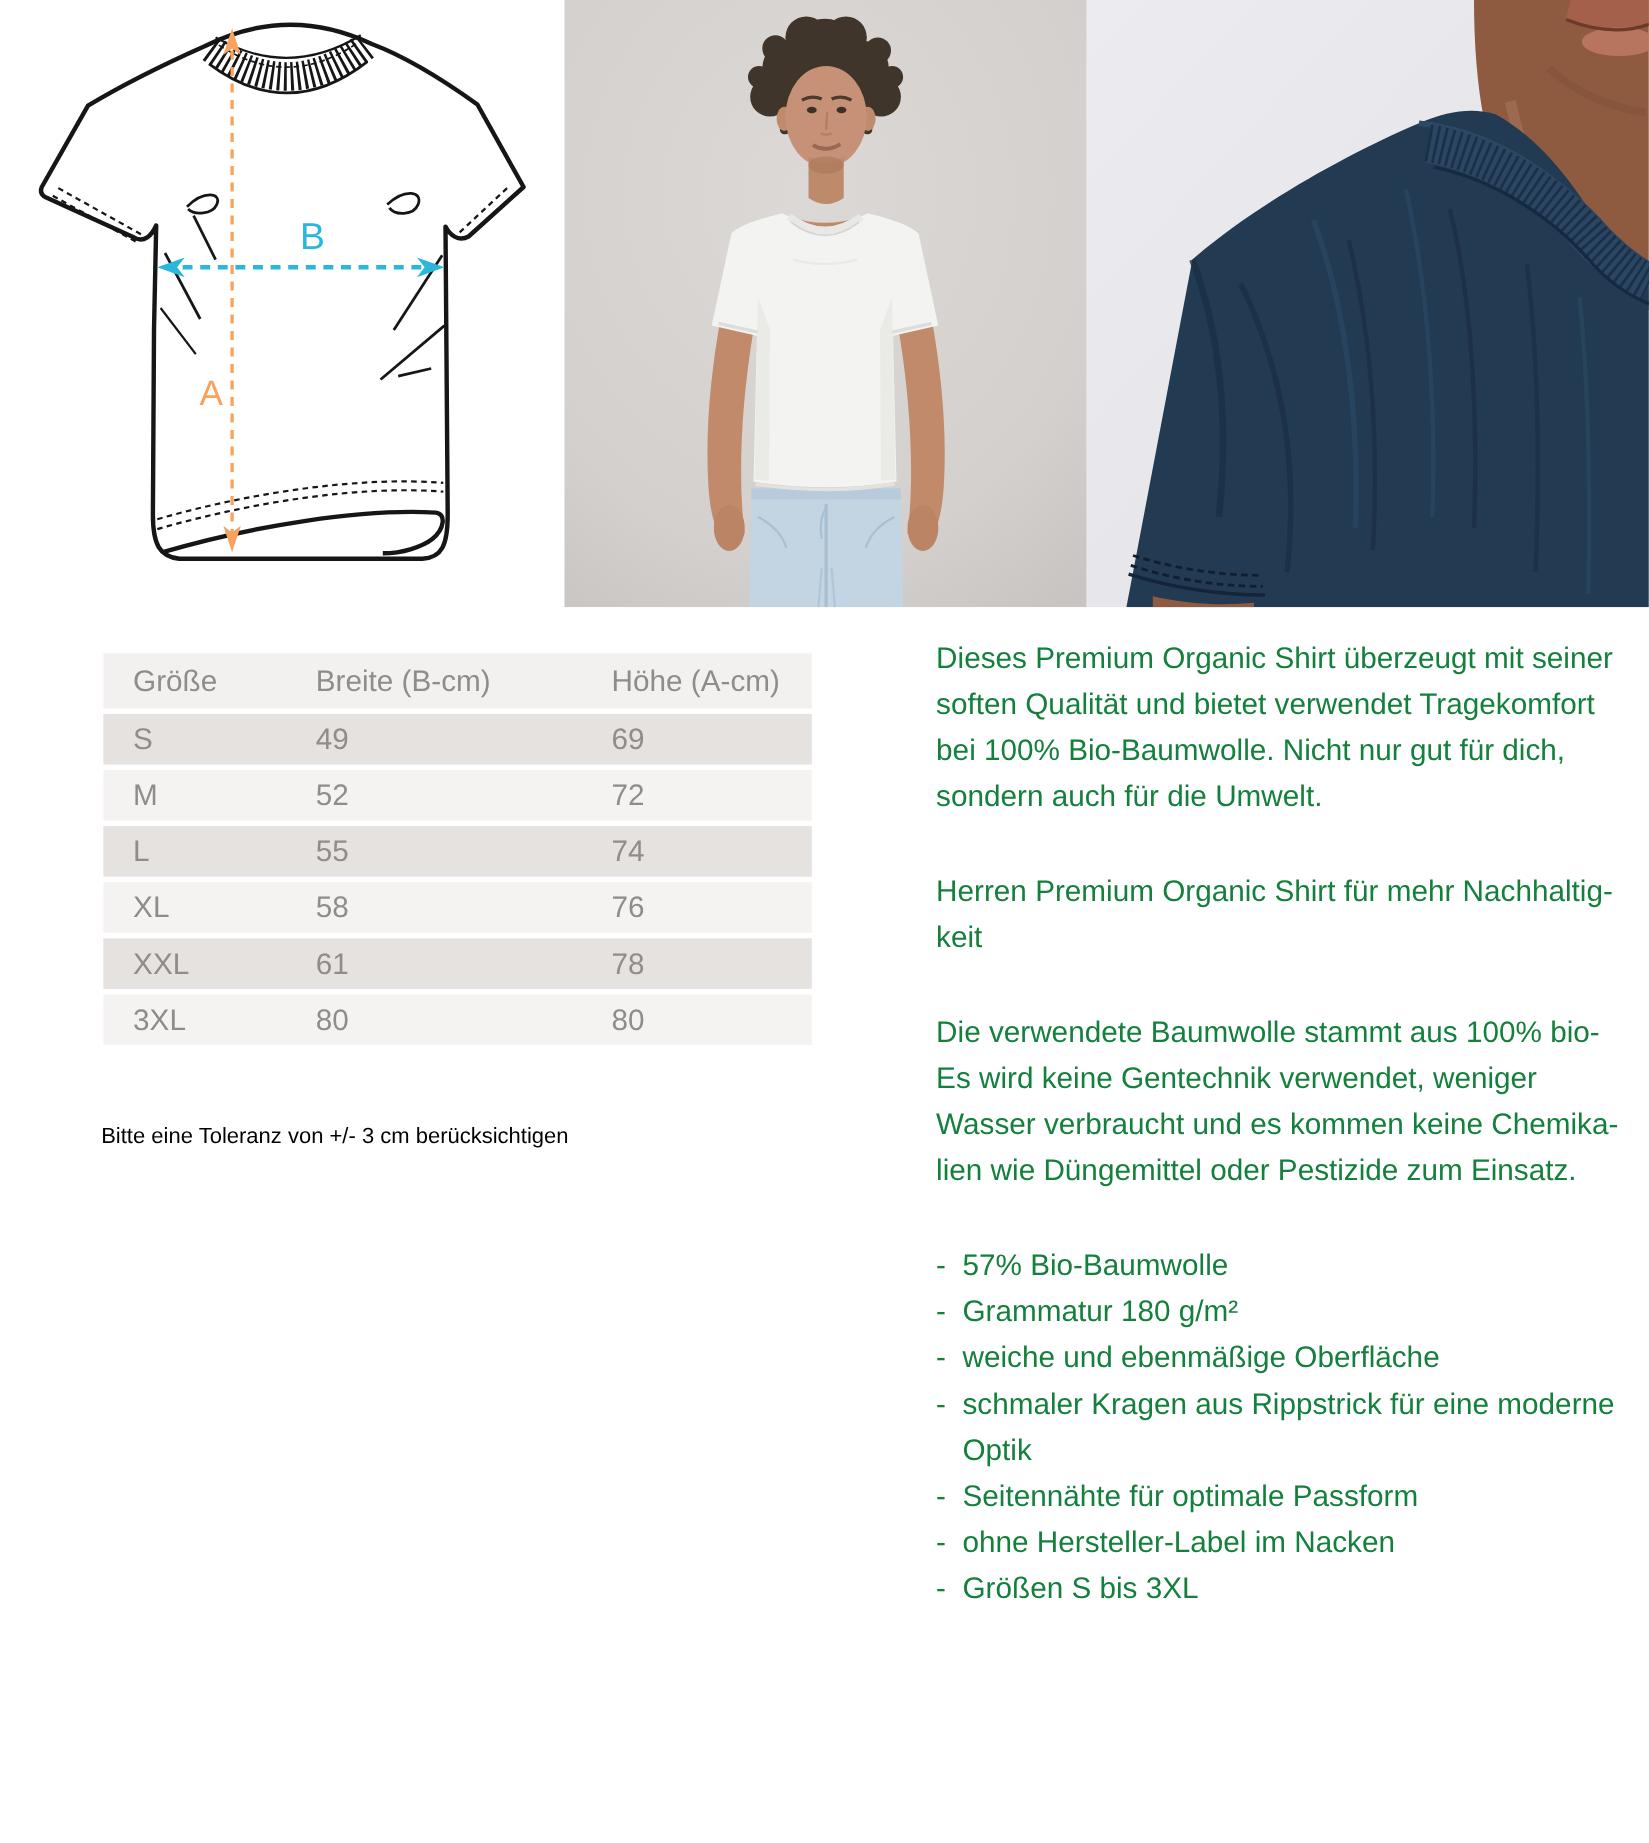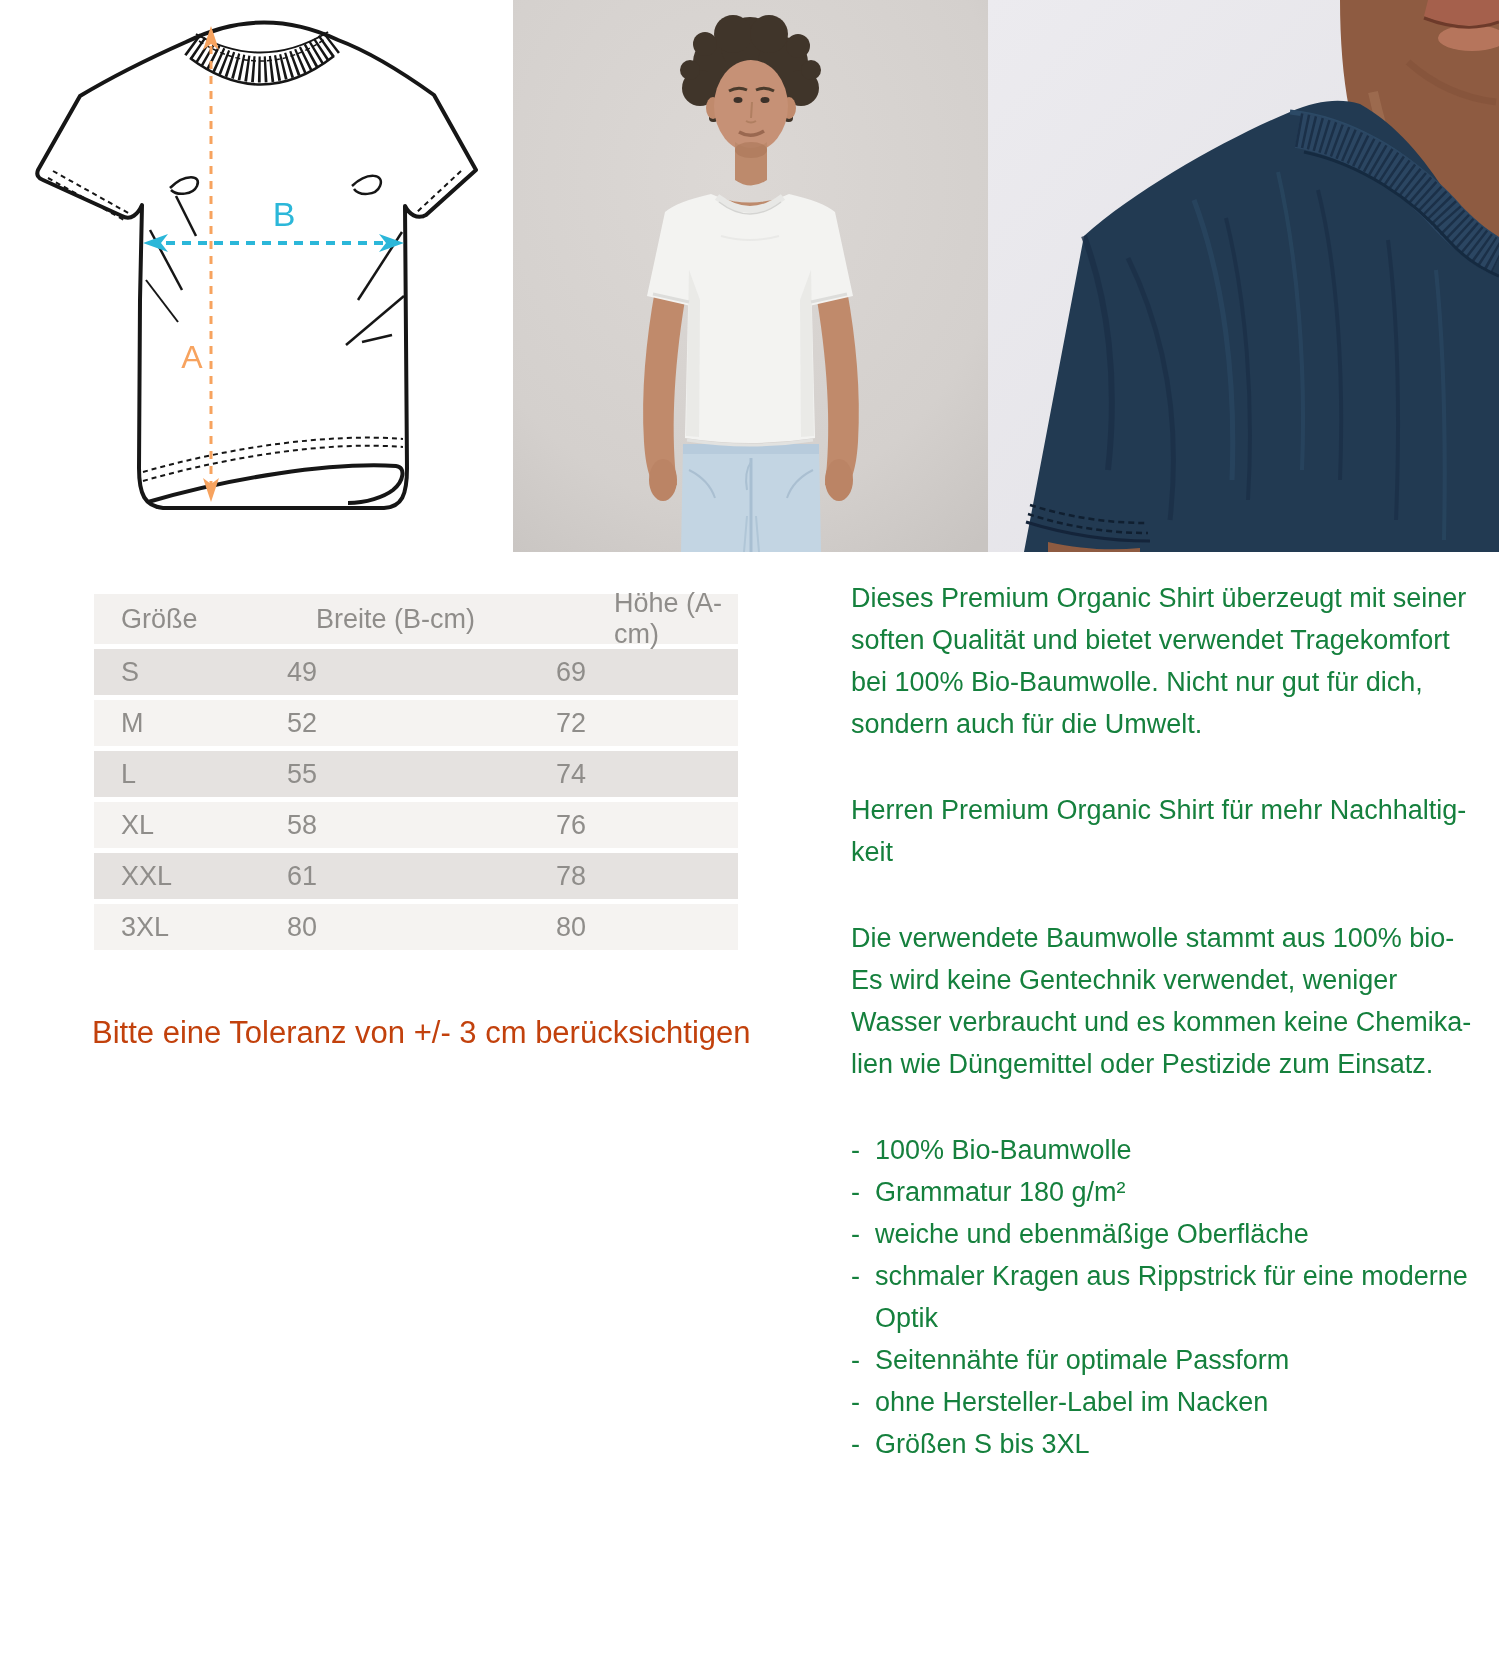--- a/index.html
+++ b/index.html
@@ -11,29 +11,29 @@
   .hero{position:absolute;left:0;top:0;width:1499px;height:552px;}
   .diagram-area{position:absolute;left:0;top:0;width:512px;height:552px;background:#ffffff;}
   .photo-model{position:absolute;left:513px;top:0;width:475px;height:552px;}
   .photo-closeup{position:absolute;left:988px;top:0;width:511px;height:552px;}
   .hero svg{display:block;}
   svg text{font-family:"Liberation Sans",sans-serif;}
 
   
   .size-table{position:absolute;left:94px;top:594px;width:644px;font-size:27px;color:#8f8d8a;}
   .t-row{display:flex;align-items:center;height:46px;margin-bottom:5px;}
-  .t-head{height:50px;background:#f3f1ef;gap:29px;}
+  .t-head{height:50px;background:#f3f1ef;}
   .r-dark{background:#e5e2e0;}
   .r-light{background:#f5f3f1;}
   .c1{padding-left:27px;width:193px;box-sizing:border-box;}
   .c2{width:269px;}
   .c3{flex:1;}
 
-  .tolerance{position:absolute;left:92px;top:1012px;font-size:31px;line-height:42px;
-             color:#c2410c;white-space:nowrap;}
+  .tolerance{position:absolute;left:92px;top:1012px;font-size:20px;line-height:42px;
+             color:#000000;white-space:nowrap;}
 
   
   .description{position:absolute;left:851px;top:577px;width:645px;font-size:27px;
                line-height:42px;color:#15803d;}
   .para{margin-bottom:44px;}
   .line{white-space:nowrap;}
   .bullets{margin:0;padding:0;}
   .bullet{display:flex;}
   .dash{width:24px;flex:0 0 24px;}
   .btext{width:610px;}
@@ -280,21 +280,21 @@
     </div>
     <div class="para">
       <div class="line">Die verwendete Baumwolle stammt aus 100% bio-</div>
       <div class="line">Es wird keine Gentechnik verwendet, weniger</div>
       <div class="line">Wasser verbraucht und es kommen keine Chemika-</div>
       <div class="line">lien wie Düngemittel oder Pestizide zum Einsatz.</div>
     </div>
     <div class="bullets">
       <div class="bullet">
         <span class="dash">-</span>
-        <span class="btext">100% Bio-Baumwolle</span>
+        <span class="btext">57% Bio-Baumwolle</span>
       </div>
       <div class="bullet">
         <span class="dash">-</span>
         <span class="btext">Grammatur 180 g/m²</span>
       </div>
       <div class="bullet">
         <span class="dash">-</span>
         <span class="btext">weiche und ebenmäßige Oberfläche</span>
       </div>
       <div class="bullet">

